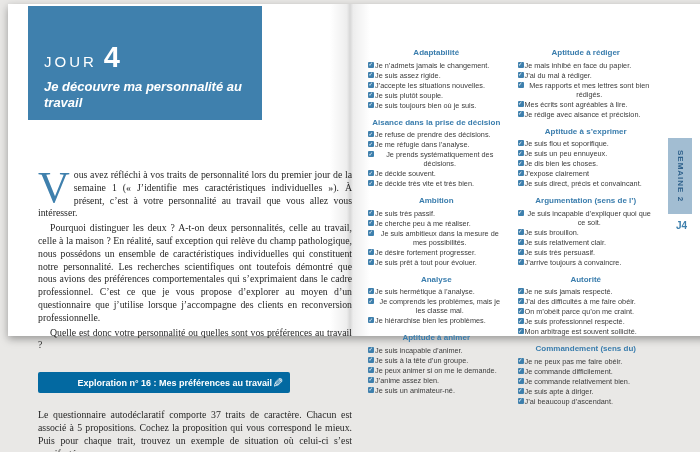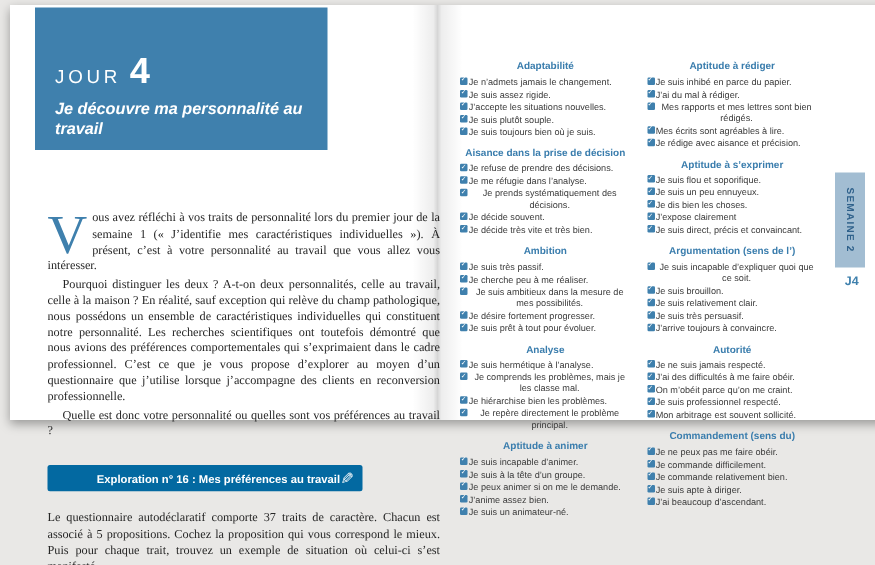--- a/index.html
+++ b/index.html
@@ -156,24 +156,20 @@
                 <span>Je suis hermétique à l’analyse.</span>
               </div>
               <div class="item">
                 <span class="chk"></span>
                 <span>Je comprends les problèmes, mais je les classe mal.</span>
               </div>
               <div class="item">
                 <span class="chk"></span>
                 <span>Je hiérarchise bien les problèmes.</span>
               </div>
-              <div class="item">
-                <span class="chk"></span>
-                <span>Je repère directement le problème principal.</span>
-              </div>
             </div>
             <div class="section">
               <div class="sec-title">Aptitude à animer</div>
               <div class="item">
                 <span class="chk"></span>
                 <span>Je suis incapable d’animer.</span>
               </div>
               <div class="item">
                 <span class="chk"></span>
                 <span>Je suis à la tête d’un groupe.</span>
@@ -190,21 +186,21 @@
                 <span class="chk"></span>
                 <span>Je suis un animateur-né.</span>
               </div>
             </div>
           </div>
         <div class="col" id="col2">
             <div class="section">
               <div class="sec-title">Aptitude à rédiger</div>
               <div class="item">
                 <span class="chk"></span>
-                <span>Je suis inhibé en parce du papier.</span>
+                <span>Je mais inhibé en face du papier.</span>
               </div>
               <div class="item">
                 <span class="chk"></span>
                 <span>J’ai du mal à rédiger.</span>
               </div>
               <div class="item">
                 <span class="chk"></span>
                 <span>Mes rapports et mes lettres sont bien rédigés.</span>
               </div>
               <div class="item">

